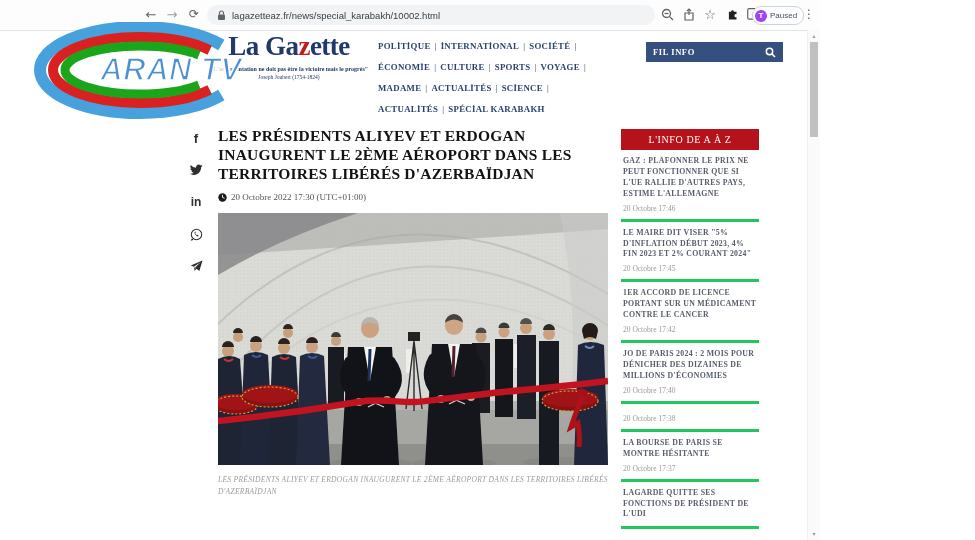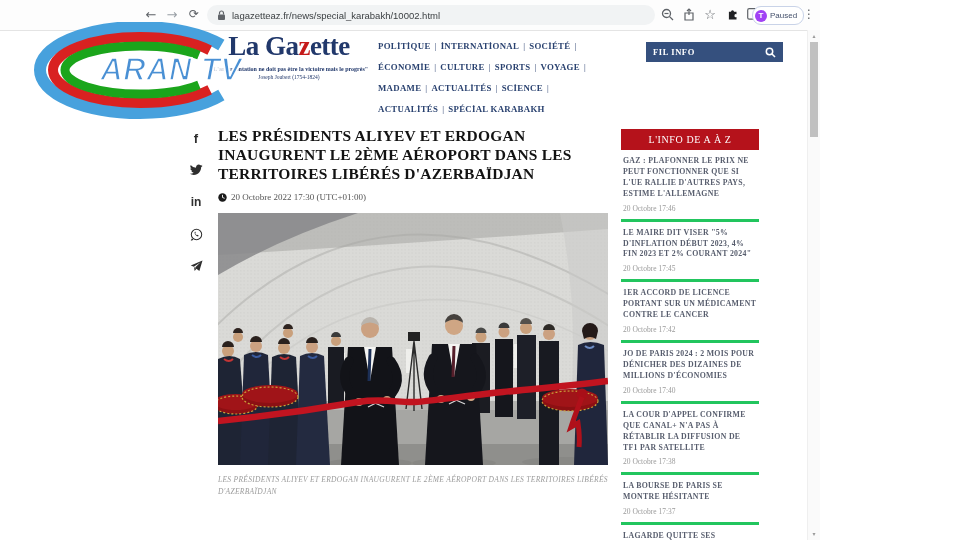--- a/index.html
+++ b/index.html
@@ -349,21 +349,20 @@
             <div class="sb-title">1ER ACCORD DE LICENCE PORTANT SUR UN MÉDICAMENT CONTRE LE CANCER</div>
             <div class="sb-date">20 Octobre 17:42</div>
           </div>
 
           <div class="sb-item">
             <div class="sb-title">JO DE PARIS 2024 : 2 MOIS POUR DÉNICHER DES DIZAINES DE MILLIONS D'ÉCONOMIES</div>
             <div class="sb-date">20 Octobre 17:40</div>
           </div>
 
           <div class="sb-item">
-            <div class="sb-title">LA COUR D'APPEL CONFIRME QUE CANAL+ N'A PAS À RÉTABLIR LA DIFFUSION DE TF1 PAR SATELLITE</div>
             <div class="sb-date">20 Octobre 17:38</div>
           </div>
 
           <div class="sb-item">
             <div class="sb-title">LA BOURSE DE PARIS SE MONTRE HÉSITANTE</div>
             <div class="sb-date">20 Octobre 17:37</div>
           </div>
 
           <div class="sb-item">
             <div class="sb-title">LAGARDE QUITTE SES FONCTIONS DE PRÉSIDENT DE L'UDI</div>

